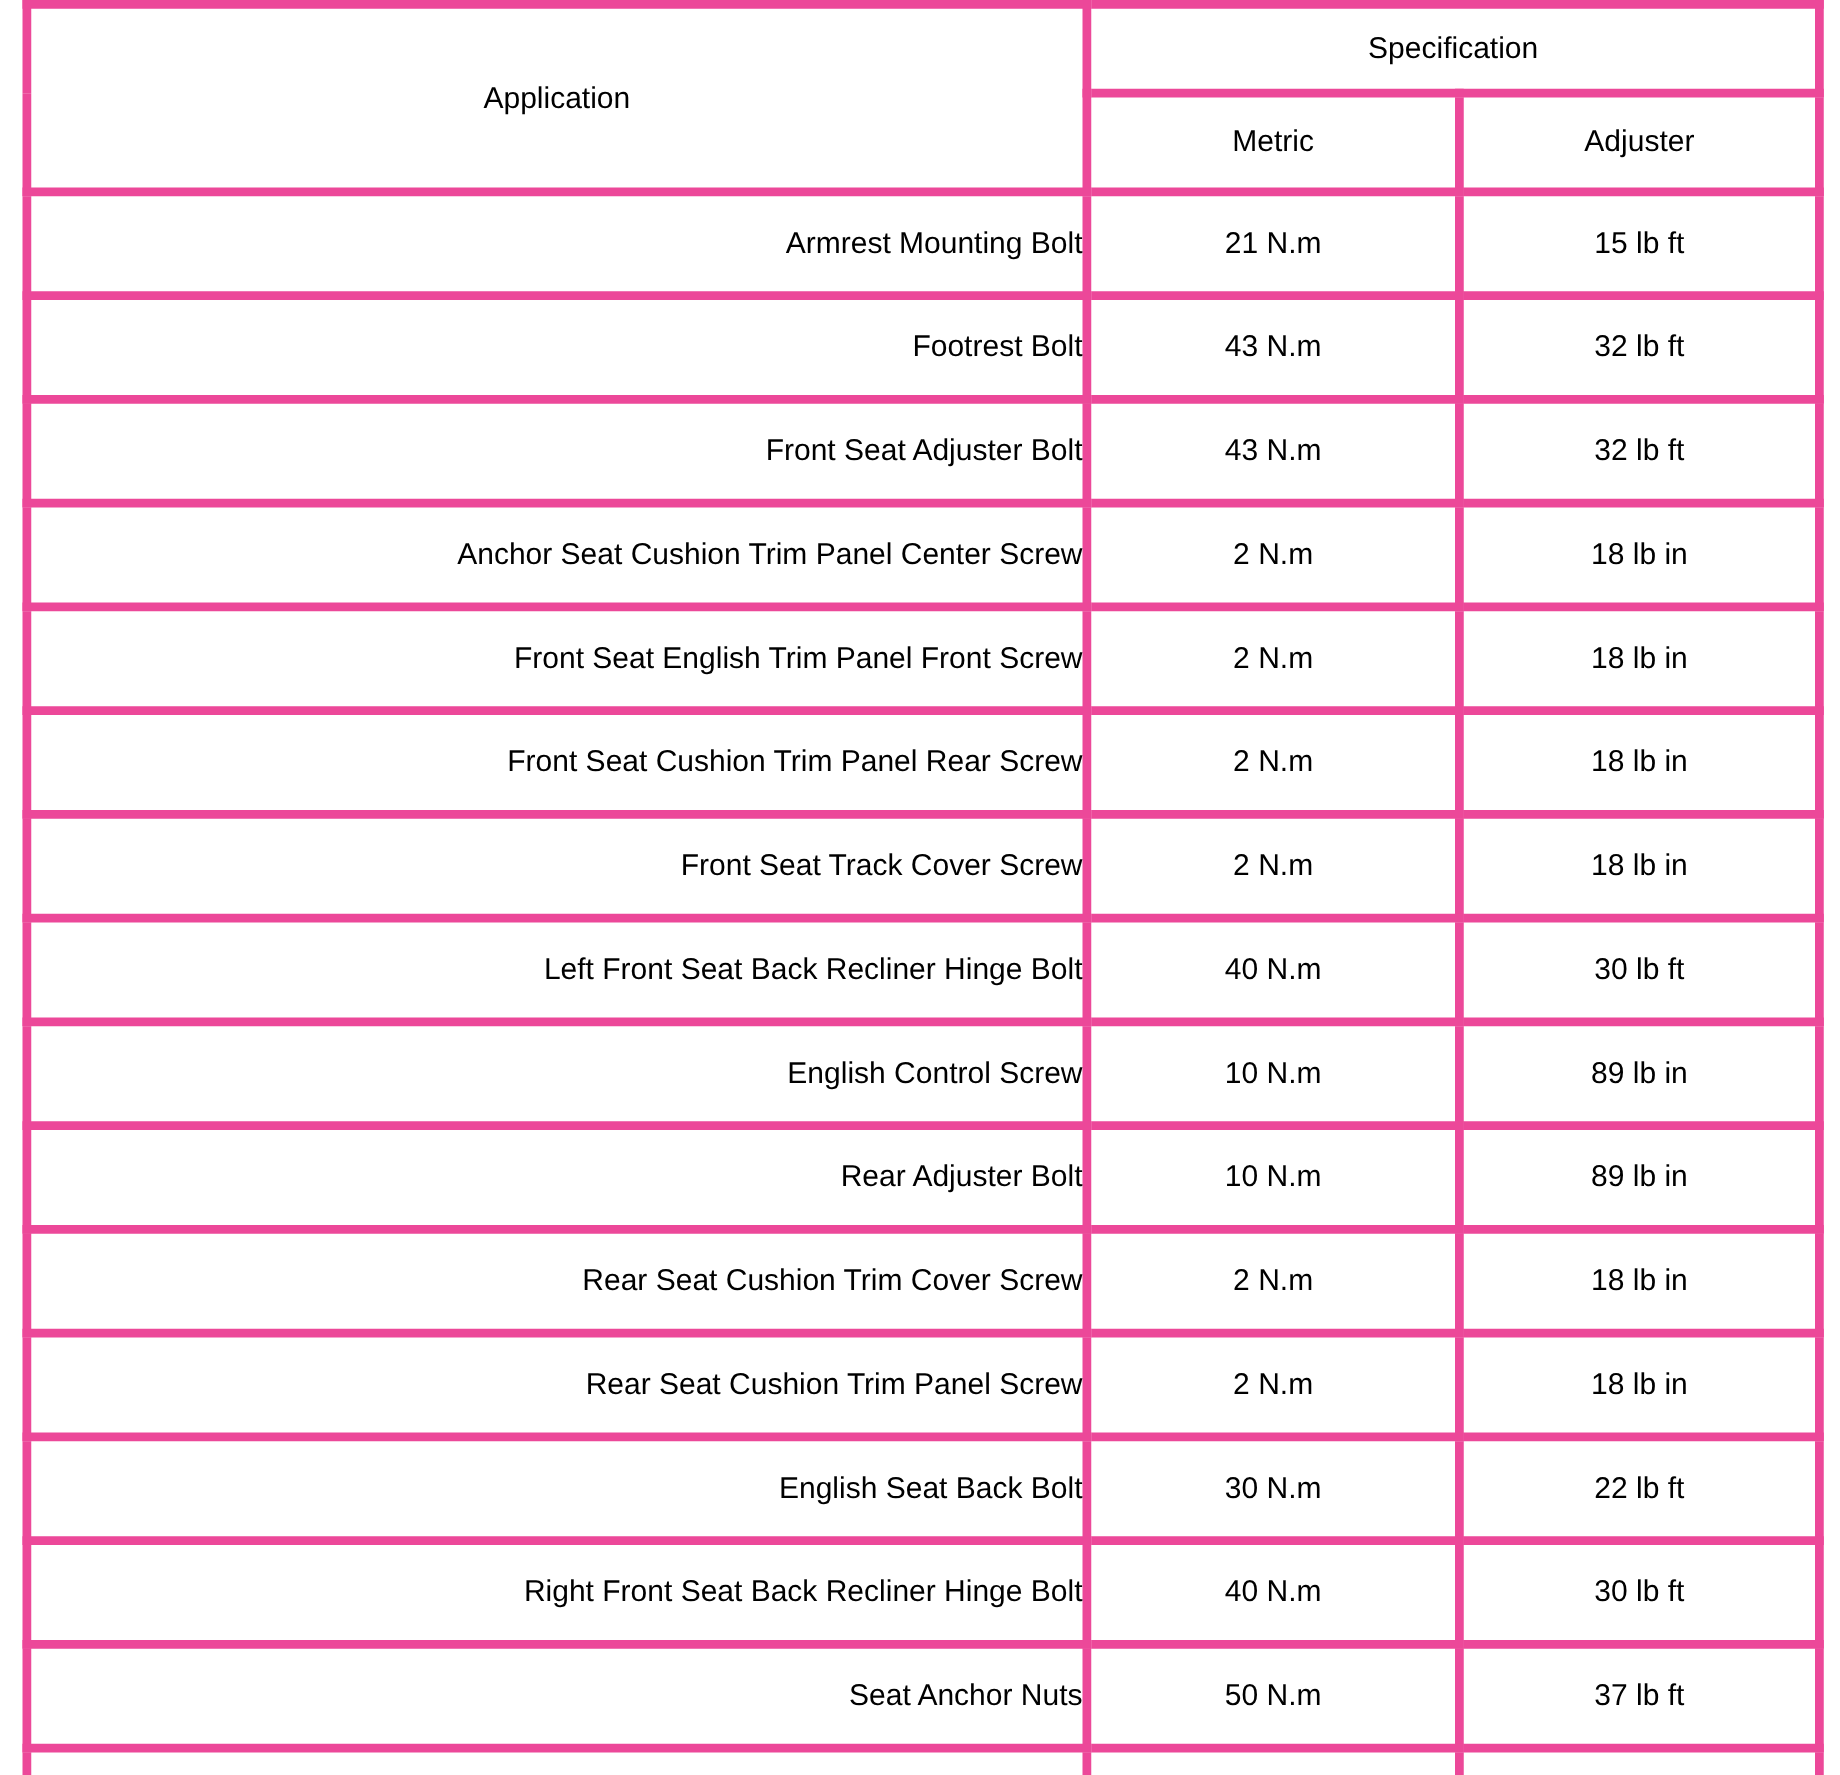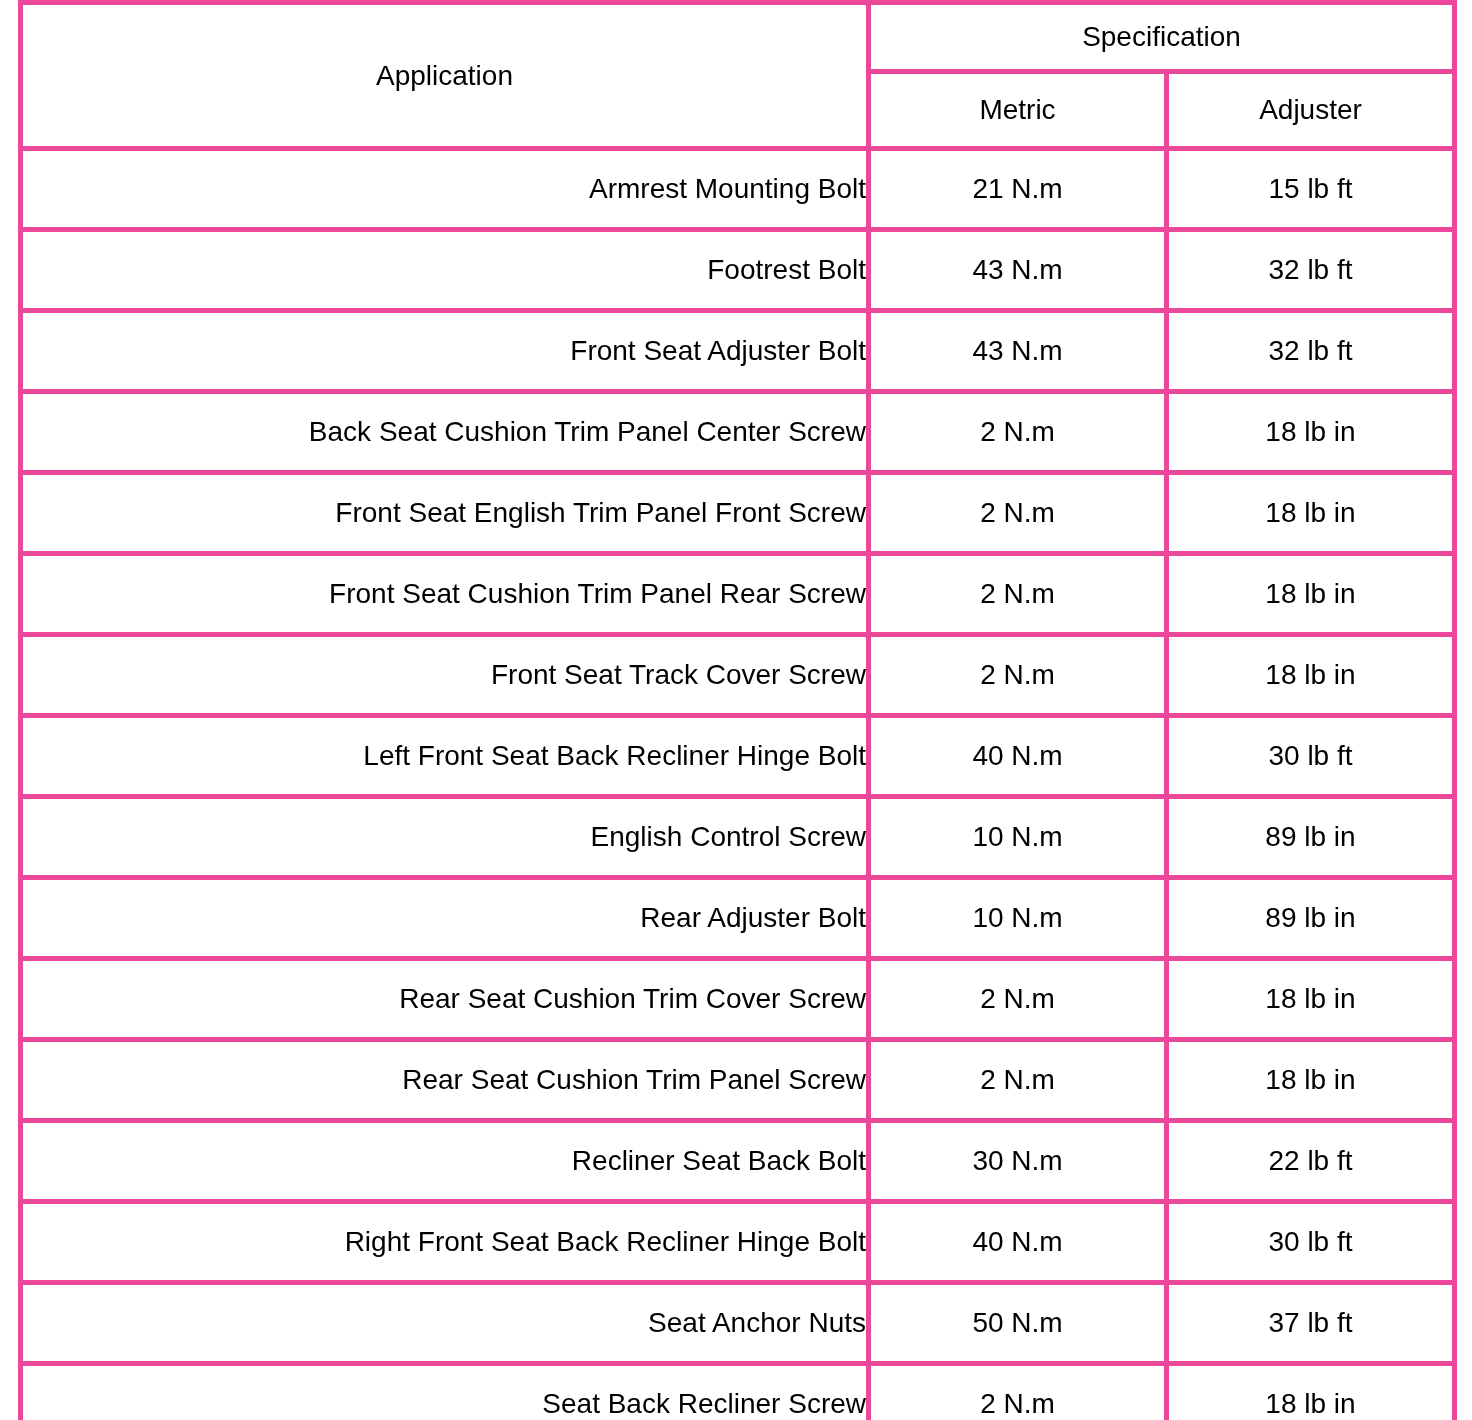--- a/index.html
+++ b/index.html
@@ -24,22 +24,22 @@
     margin: 6px 0 10px 6px;
     letter-spacing: -0.3px;
   }
   table.spec-table {
     border-collapse: collapse;
     width: 1434px;
     table-layout: fixed;
   }
   table.spec-table th,
   table.spec-table td {
-    border: 5px solid #ec4899;
-    font-size: 28px;
+    border: 7px solid #ec4899;
+    font-size: 24px;
     font-weight: normal;
   }
   th.app-head,
   th.spec-head,
   th.metric-head,
   th.english-head {
     font-weight: bold;
     text-align: center;
     vertical-align: middle;
   }
@@ -100,21 +100,21 @@
         <td class="app-cell">Footrest Bolt</td>
         <td class="val-cell">43 N.m</td>
         <td class="val-cell">32 lb ft</td>
       </tr>
       <tr>
         <td class="app-cell">Front Seat Adjuster Bolt</td>
         <td class="val-cell">43 N.m</td>
         <td class="val-cell">32 lb ft</td>
       </tr>
       <tr>
-        <td class="app-cell">Back Seat Cushion Trim Panel Center Screw</td>
+        <td class="app-cell">Anchor Seat Cushion Trim Panel Center Screw</td>
         <td class="val-cell">2 N.m</td>
         <td class="val-cell">18 lb in</td>
       </tr>
       <tr>
         <td class="app-cell">Front Seat English Trim Panel Front Screw</td>
         <td class="val-cell">2 N.m</td>
         <td class="val-cell">18 lb in</td>
       </tr>
       <tr>
         <td class="app-cell">Front Seat Cushion Trim Panel Rear Screw</td>
@@ -145,21 +145,21 @@
         <td class="app-cell">Rear Seat Cushion Trim Cover Screw</td>
         <td class="val-cell">2 N.m</td>
         <td class="val-cell">18 lb in</td>
       </tr>
       <tr>
         <td class="app-cell">Rear Seat Cushion Trim Panel Screw</td>
         <td class="val-cell">2 N.m</td>
         <td class="val-cell">18 lb in</td>
       </tr>
       <tr>
-        <td class="app-cell">Recliner Seat Back Bolt</td>
+        <td class="app-cell">English Seat Back Bolt</td>
         <td class="val-cell">30 N.m</td>
         <td class="val-cell">22 lb ft</td>
       </tr>
       <tr>
         <td class="app-cell">Right Front Seat Back Recliner Hinge Bolt</td>
         <td class="val-cell">40 N.m</td>
         <td class="val-cell">30 lb ft</td>
       </tr>
       <tr>
         <td class="app-cell">Seat Anchor Nuts</td>

